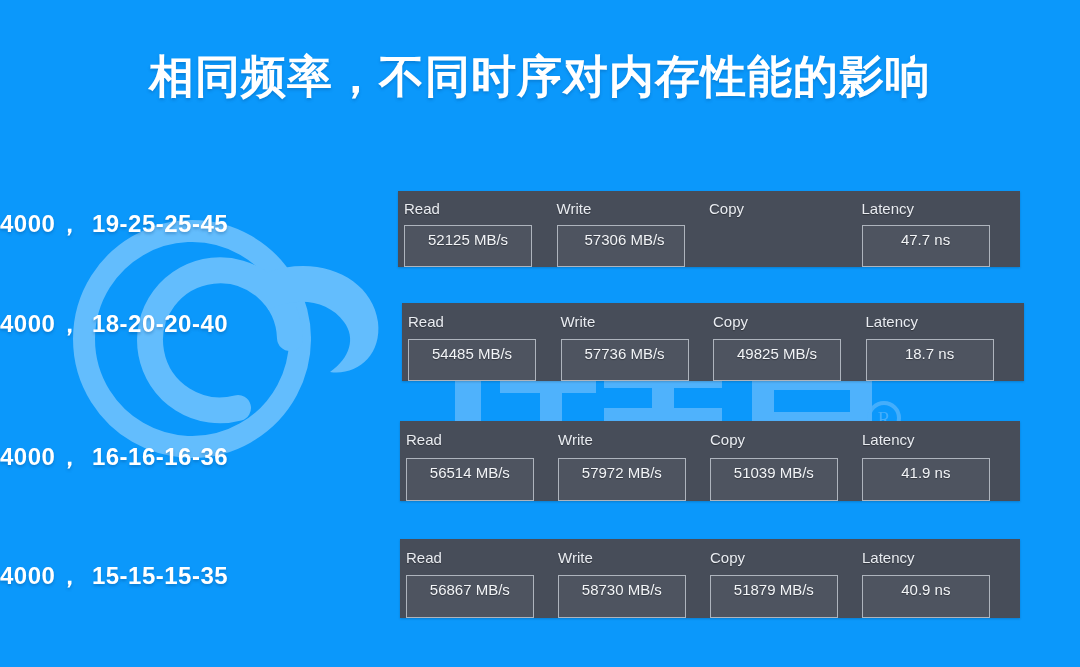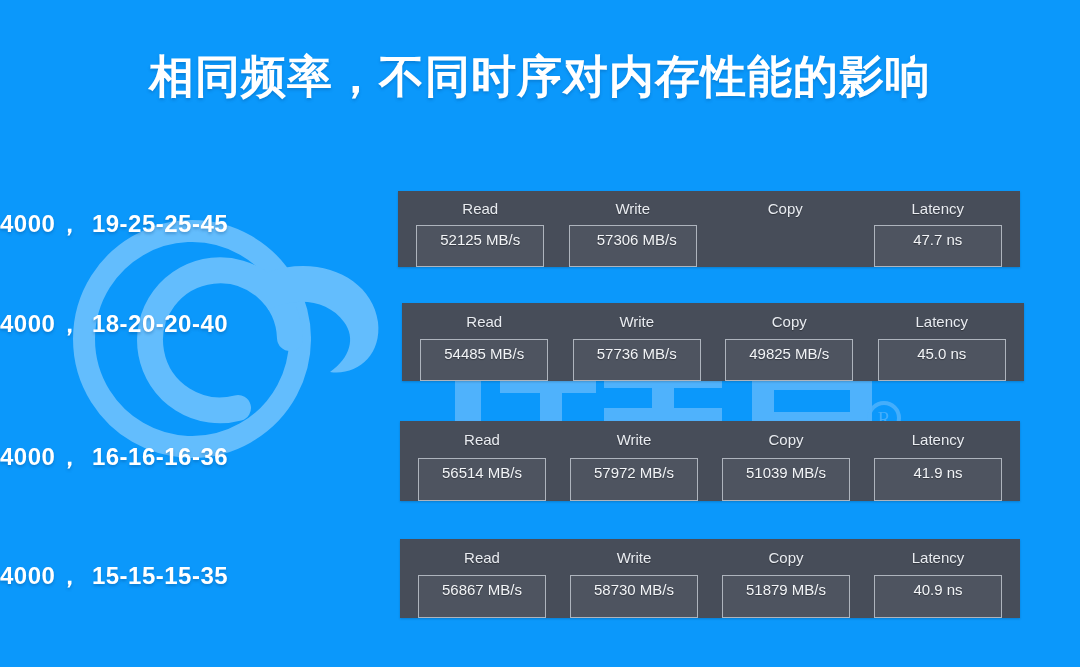--- a/index.html
+++ b/index.html
@@ -81,21 +81,21 @@
     background: #474d59;
     display: flex;
     box-sizing: border-box;
     box-shadow: 0 1px 2px rgba(0,0,0,0.18);
   }
 
   .col {
     flex: 1 1 0;
     display: flex;
     flex-direction: column;
-    align-items: center;
+    align-items: flex-start;
     box-sizing: border-box;
   }
 
   .col-head {
     color: #e9ecf1;
     font-size: 15px;
     line-height: 18px;
     font-weight: normal;
     white-space: nowrap;
     text-shadow: 0 1px 1px rgba(0,0,0,0.35);
@@ -186,21 +186,21 @@
       <div class="col">
         <div class="col-head">Write</div>
         <div class="col-value" style="margin-top:8px;">57736 MB/s</div>
       </div>
       <div class="col">
         <div class="col-head">Copy</div>
         <div class="col-value" style="margin-top:8px;">49825 MB/s</div>
       </div>
       <div class="col">
         <div class="col-head">Latency</div>
-        <div class="col-value" style="margin-top:8px;">45.0 ns</div>
+        <div class="col-value" style="margin-top:8px;">18.7 ns</div>
       </div>
     </div>
   </div>
 
   <div class="row" style="top:418px;">
     <div class="row-label" style="top:23px;">
       <span class="freq">4000</span><span class="comma">，</span><span>16-16-16-36</span>
     </div>
     <div class="panel" style="left:400px; top:3px; width:620px; height:80px; padding:10px 6px 0 6px;">
       <div class="col">

